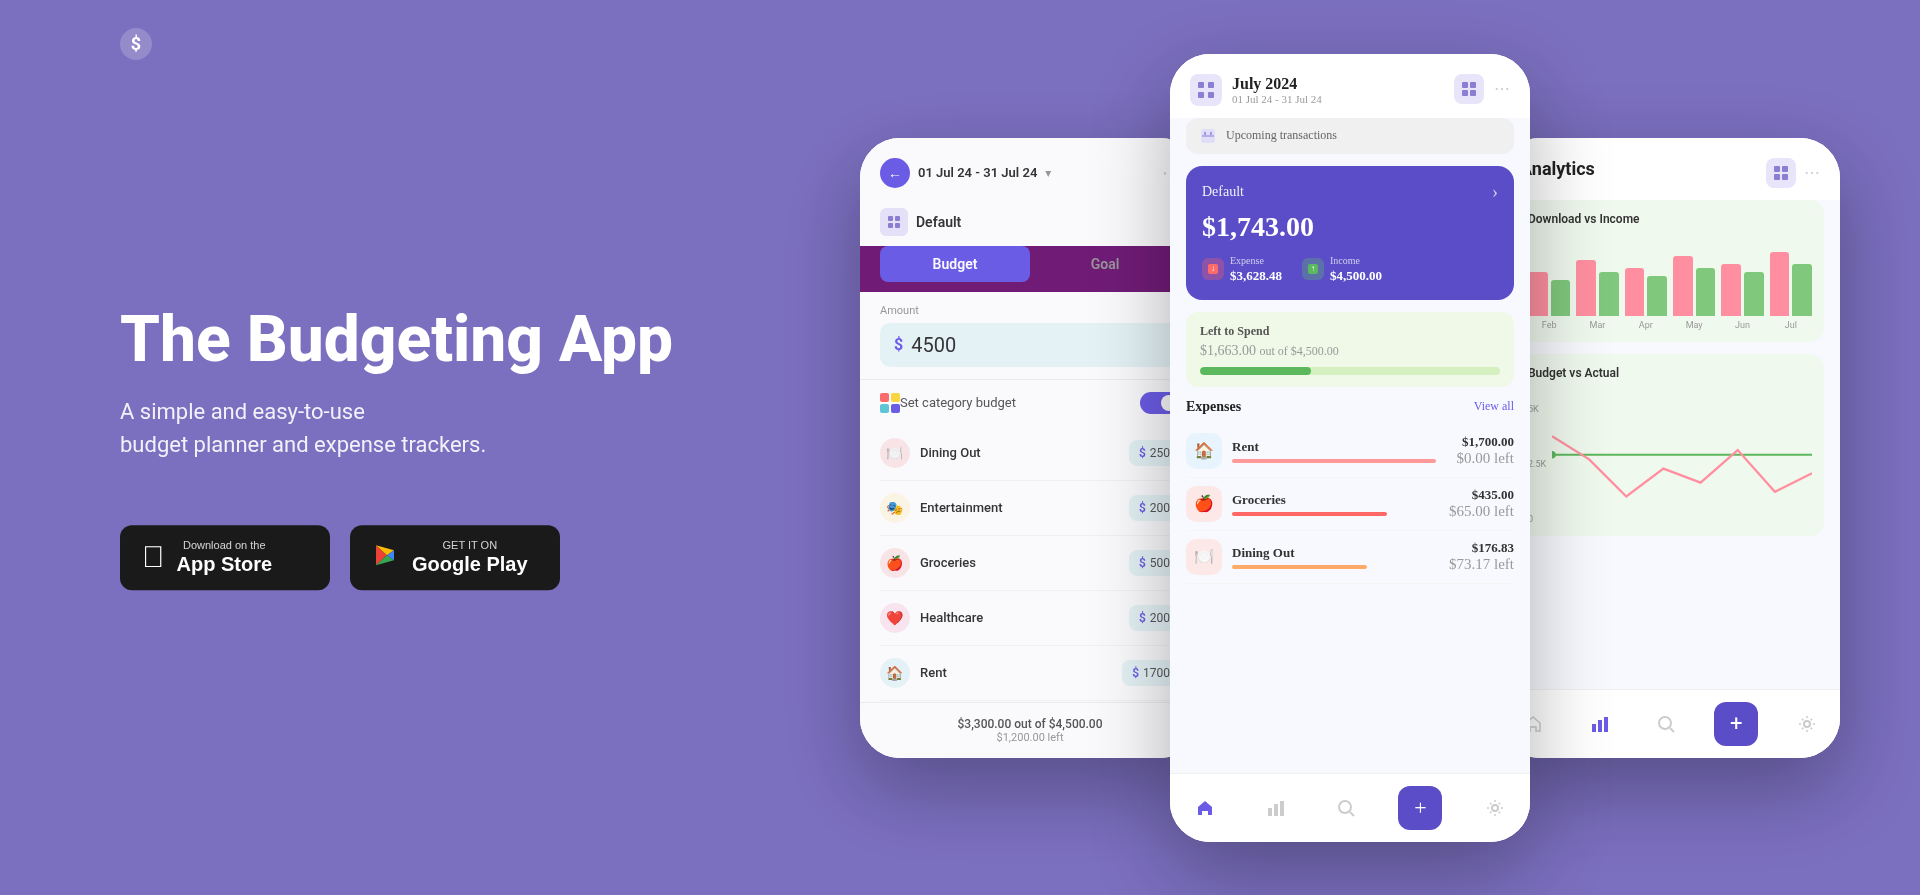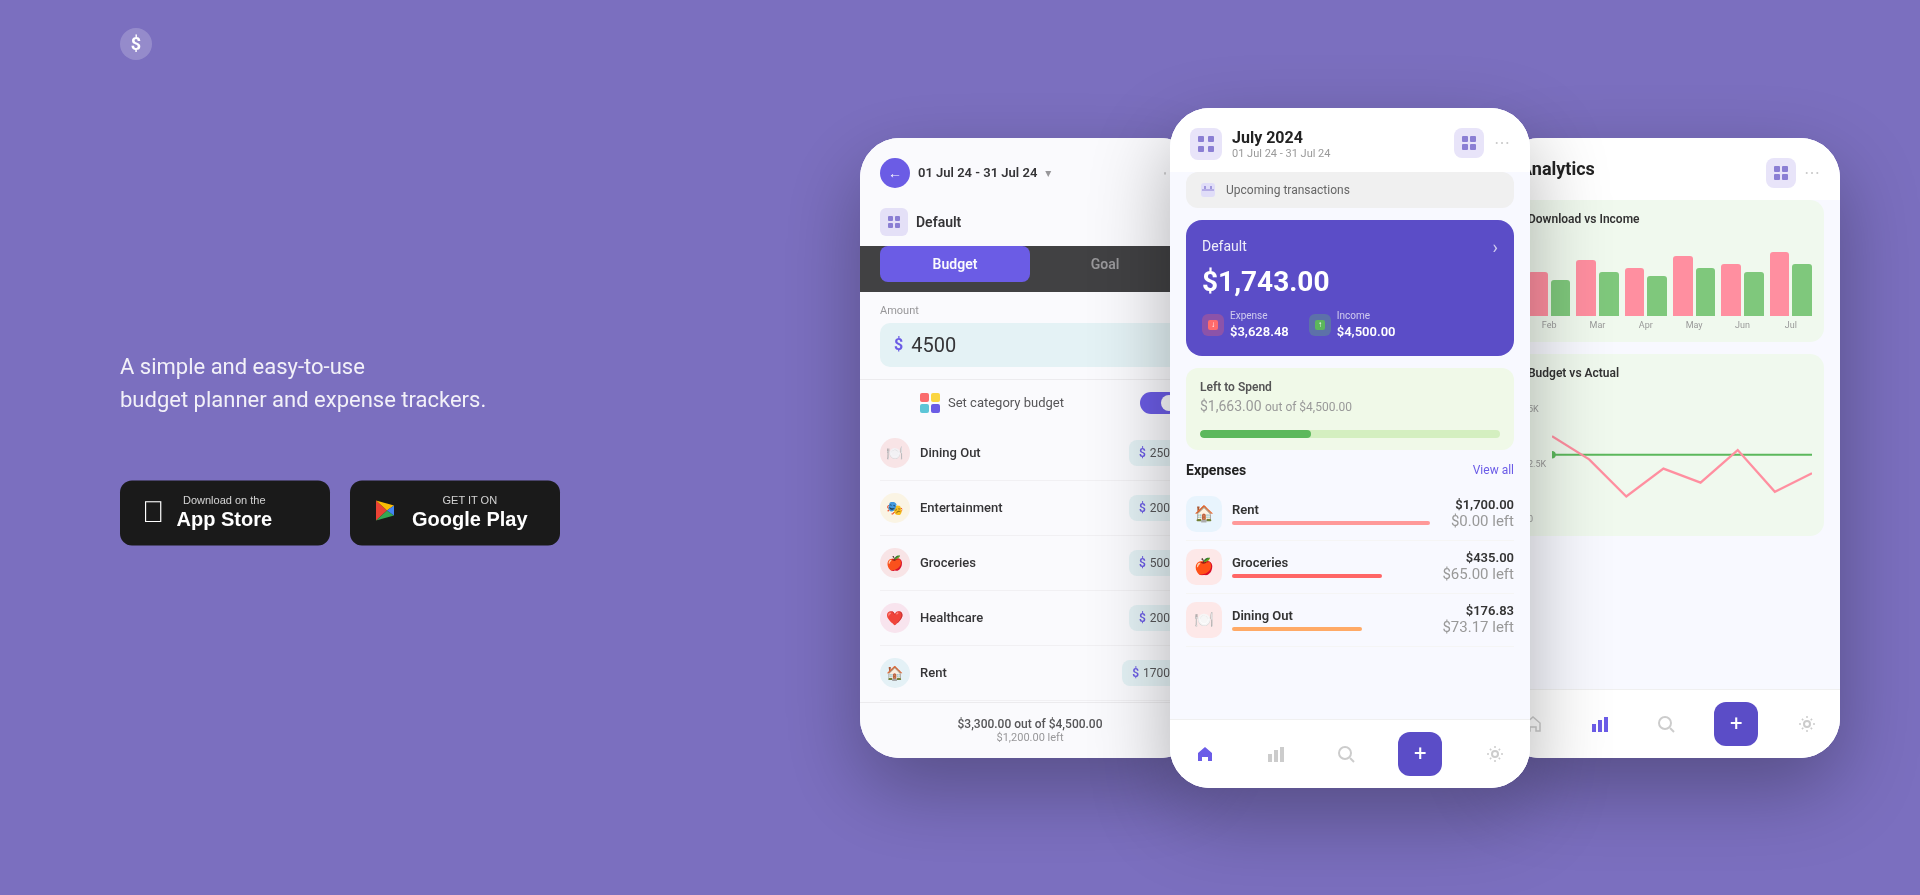--- a/index.html
+++ b/index.html
@@ -109,22 +109,23 @@
       width: 340px;
       height: 620px;
       margin-right: -30px;
       z-index: 1;
       opacity: 0.97;
     }
 
     
     .phone-mid {
       width: 360px;
-      height: 680px;
+      height: 788px;
       z-index: 3;
+      font-family: Liberation Serif, serif;
     }
 
     
     .phone-front {
       width: 340px;
       height: 620px;
       margin-left: -30px;
       z-index: 2;
     }
 
@@ -192,21 +193,21 @@
 
     .account-name {
       font-size: 14px;
       font-weight: 600;
       color: #333;
     }
 
     .budget-tabs {
       display: flex;
       padding: 0 20px 10px;
-      background: #404040;
+      background: #701a75;
       gap: 0;
     }
 
     .budget-tab {
       flex: 1;
       text-align: center;
       padding: 10px;
       font-size: 14px;
       font-weight: 600;
       border-radius: 8px;
@@ -258,24 +259,22 @@
       display: flex;
       align-items: center;
       justify-content: space-between;
       padding: 12px 20px;
       background: white;
     }
 
     .category-toggle-label {
       display: flex;
       align-items: center;
-      gap: 8px;
       font-size: 13px;
       color: #555;
-      margin-left: 40px;
     }
 
     .grid-icon {
       width: 20px;
       height: 20px;
       display: grid;
       grid-template-columns: 1fr 1fr;
       gap: 2px;
     }
 
@@ -501,21 +500,21 @@
       font-size: 12px;
       color: #555;
       font-weight: 600;
       margin-bottom: 4px;
     }
 
     .lts-amount {
       font-size: 14px;
       font-weight: 700;
       color: #333;
-      margin-bottom: 16px;
+      margin-bottom: 8px;
     }
 
     .lts-amount span {
       color: #999;
       font-weight: 400;
     }
 
     .progress-bar {
       height: 8px;
       background: #d4efc0;
@@ -743,20 +742,21 @@
 <body>
 
 <div class="logo">
   <svg width="32" height="32" viewBox="0 0 32 32">
     <circle cx="16" cy="16" r="16" fill="rgba(255,255,255,0.2)"></circle>
     <text x="16" y="22" text-anchor="middle" fill="white" font-size="18" font-weight="bold">$</text>
   </svg>
 </div>
 
 <div class="left-content">
+  <h1 class="hero-title">The Budgeting App</h1>
   <p class="hero-subtitle">
     <span>A simple and easy-to-use</span><br>
     <span>budget planner and expense trackers.</span>
   </p>
   <div class="store-buttons">
     <button class="store-btn">
       <span class="store-btn-icon"></span>
       <span>
         <span class="store-btn-text-small">Download on the</span>
         <span class="store-btn-text-large">App Store</span>

